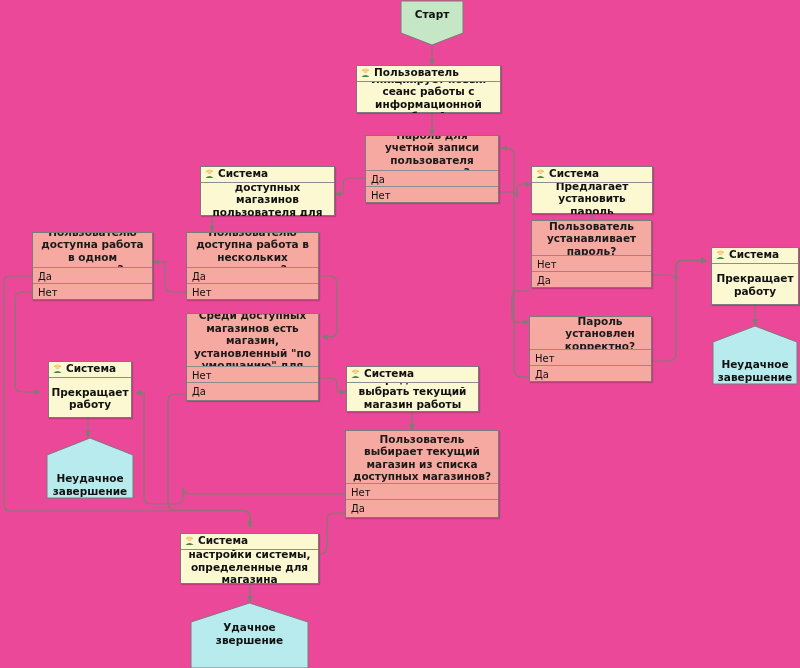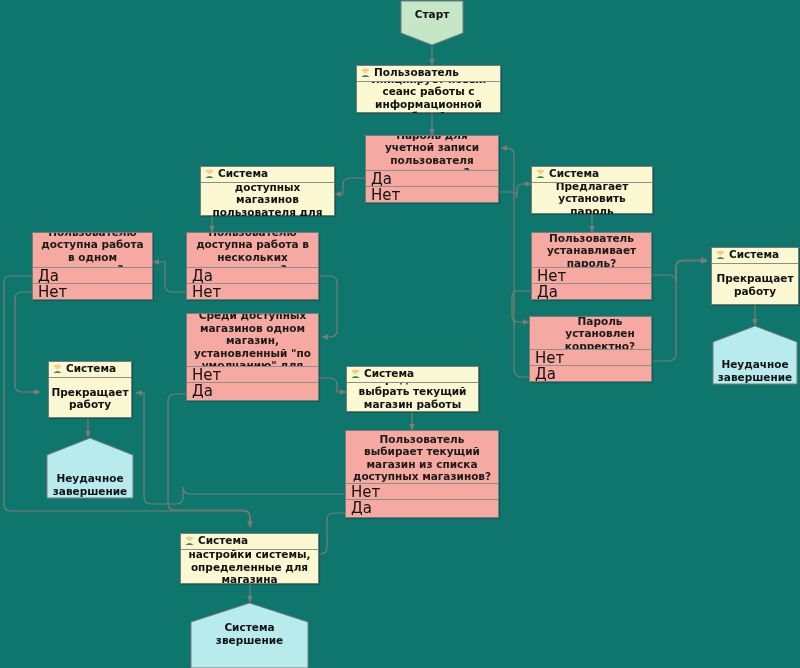--- a/index.html
+++ b/index.html
@@ -1,32 +1,32 @@
 <!DOCTYPE html>
 <html><head>
 <meta charset="utf-8">
 <style>
   html,body{margin:0;padding:0;background:#ffffff;}
   body{font-family:"DejaVu Sans","Liberation Sans",sans-serif;}
-  #canvas{position:relative;width:800px;height:668px;overflow:hidden;background:#0f766e;}
+  #canvas{position:relative;width:800px;height:668px;overflow:hidden;background:#ec4899;}
   #wires{position:absolute;left:0;top:0;width:800px;height:668px;pointer-events:none;}
 
   .node{position:absolute;box-sizing:border-box;}
 
   
   .act{border:1px solid #7a7a7a;background:#f5a9a0;box-shadow:1px 1px 1px rgba(0,0,0,.18);}
   .act .body{
     box-sizing:border-box;width:100%;padding:4px 5px 3px;
     font-size:10.5px;line-height:12.5px;color:#1a1a1a;text-align:center;
     font-weight:bold;overflow:hidden;
     display:flex;align-items:center;justify-content:center;
   }
   .act .opt{
     box-sizing:border-box;width:100%;border-top:1px solid #8d8d8d;
-    font-size:15px;line-height:13px;color:#111;padding:2px 0 2px 5px;
+    font-size:10px;line-height:13px;color:#111;padding:2px 0 2px 5px;
     text-align:left;font-weight:normal;height:16px;overflow:hidden;
   }
 
   
   .actor{border:1px solid #7a7a7a;background:#fbf8d2;box-shadow:1px 1px 1px rgba(0,0,0,.18);}
   .actor .hd{
     box-sizing:border-box;width:100%;height:16px;border-bottom:1px solid #8d8d8d;
     display:flex;align-items:flex-start;gap:3px;padding-left:3px;
     font-size:10.5px;color:#111;font-weight:bold;background:#fbf8d2;
   }
@@ -140,21 +140,21 @@
           <path d="M2 4 q3.5 -3 7 0 v1 h-7 z" fill="#f2c33c"></path>
           <circle cx="5.5" cy="5" r="2.2" fill="#f3cf9a"></circle>
           <path d="M1.5 11 q4 -4 8 0 z" fill="#3f8a3f"></path>
         </svg>
       </span>
       <span>Система</span>
     </div>
     <div class="bd" style="height:31px;">Предлагает установить пароль</div>
   </div>
 
-  <div class="act node" style="left:531px;top:232px;width:121px;height:68px;">
+  <div class="act node" style="left:531px;top:220px;width:121px;height:68px;">
     <div class="body" style="height:34px;">Пользователь устанавливает пароль?</div>
     <div class="opt">Нет</div>
     <div class="opt">Да</div>
   </div>
 
   <div class="act node" style="left:529px;top:316px;width:123px;height:66px;">
     <div class="body" style="height:32px;padding-left:24px;">Пароль установлен корректно?</div>
     <div class="opt">Нет</div>
     <div class="opt">Да</div>
   </div>
@@ -202,21 +202,21 @@
     <div class="opt">Нет</div>
   </div>
 
   <div class="act node" style="left:32px;top:232px;width:121px;height:68px;">
     <div class="body" style="height:34px;">Пользователю доступна работа в одном  магазине?</div>
     <div class="opt">Да</div>
     <div class="opt">Нет</div>
   </div>
 
   <div class="act node" style="left:186px;top:313px;width:133px;height:88px;">
-    <div class="body" style="height:52px;">Среди доступных магазинов одном магазин, установленный "по умолчанию" для</div>
+    <div class="body" style="height:52px;">Среди доступных магазинов есть магазин, установленный "по умолчанию" для</div>
     <div class="opt">Нет</div>
     <div class="opt">Да</div>
   </div>
 
   <div class="actor node" style="left:48px;top:361px;width:84px;height:57px;">
     <div class="hd">
       <span class="pico">
         <svg width="11" height="11" viewBox="0 0 11 11">
           <rect x="0" y="0" width="11" height="11" fill="#fbf8d2"></rect>
           <path d="M2 4 q3.5 -3 7 0 v1 h-7 z" fill="#f2c33c"></path>
@@ -269,16 +269,16 @@
       </span>
       <span>Система</span>
     </div>
     <div class="bd" style="height:34px;">Устанавливает настройки системы, определенные для магазина пользоват...</div>
   </div>
 
   <div class="term node" style="left:190px;top:602px;width:119px;height:66px;">
     <svg width="119" height="66" viewBox="0 0 119 66">
       <path d="M59.5,1 L118,20 L118,66 L1,66 L1,20 Z" fill="#b8ebee" stroke="#7a7a7a" stroke-width="1"></path>
     </svg>
-    <div class="lbl" style="bottom:22px;">Система звершение</div>
+    <div class="lbl" style="bottom:22px;">Удачное звершение</div>
   </div>
 
 </div>
 
 </body></html>

